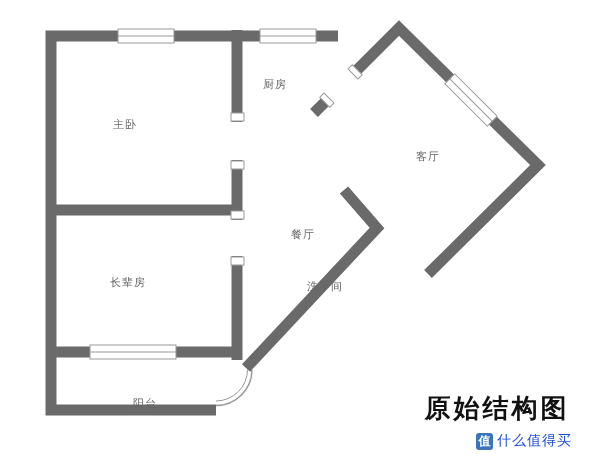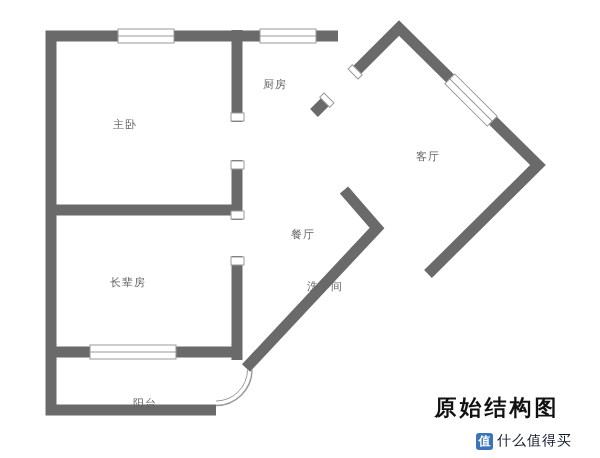--- a/index.html
+++ b/index.html
@@ -5,30 +5,30 @@
   html,body{margin:0;padding:0;background:#ffffff;}
   body{font-family:"Liberation Sans","DejaVu Sans",sans-serif;}
   .canvas{position:relative;width:600px;height:458px;background:#ffffff;overflow:hidden;}
   .plan-svg{position:absolute;left:0;top:0;}
   .room-label{
     position:absolute;transform:translate(-50%,-50%);
     font-size:11px;color:#666;letter-spacing:1px;white-space:nowrap;
   }
   .plan-title{
     position:absolute;transform:translate(-50%,-50%);
-    font-size:22px;font-weight:700;color:#111;letter-spacing:3px;white-space:nowrap;
+    font-size:26px;font-weight:700;color:#111;letter-spacing:3px;white-space:nowrap;
   }
   .watermark{
     position:absolute;left:476px;top:432px;display:flex;align-items:center;gap:4px;
   }
   .wm-badge{
     width:17px;height:17px;background:#3b74b8;color:#fff;border-radius:3px;
     font-size:12px;font-weight:700;display:flex;align-items:center;justify-content:center;
   }
-  .wm-text{font-size:14px;color:#0f172a;letter-spacing:1px;white-space:nowrap;}
+  .wm-text{font-size:14px;color:#1d4ed8;letter-spacing:1px;white-space:nowrap;}
 </style>
 </head>
 <body>
 
 <div class="canvas">
 
   <svg class="plan-svg" width="600" height="458" viewBox="0 0 600 458">
 
     <g stroke="#6a6a6a" stroke-width="11" fill="none" stroke-linejoin="miter">
       <path d="M 338 36 H 51 V 410 H 216"></path>

